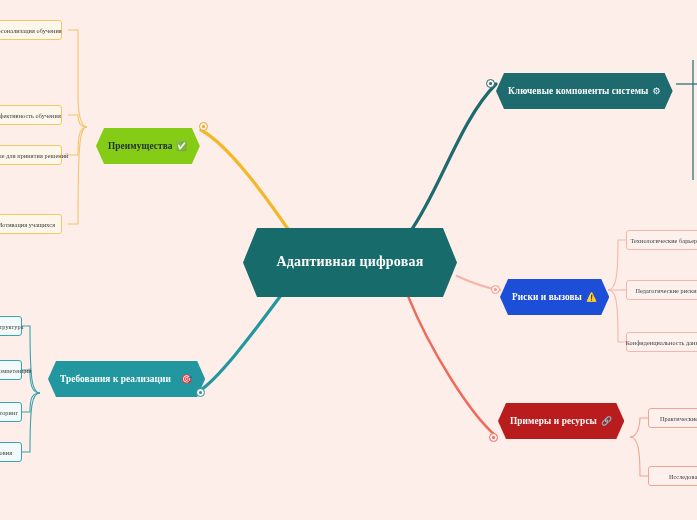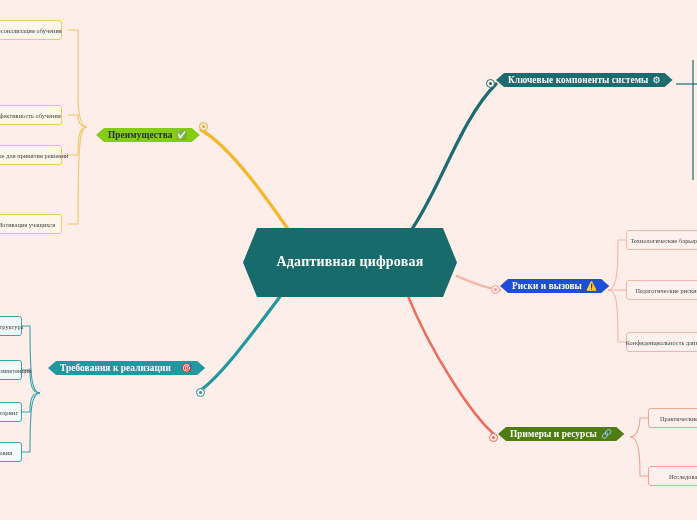--- a/index.html
+++ b/index.html
@@ -20,30 +20,30 @@
     left:243px;top:228px;width:214px;height:69px;
     background:#186b6b;color:#ffffff;
     clip-path:polygon(14px 0,200px 0,214px 34.5px,200px 69px,14px 69px,0 34.5px);
     flex-direction:column;line-height:1.9;
     font-size:14px;font-weight:bold;letter-spacing:.2px;
   }
   .central span{display:block;}
 
   
   .branch{
-    height:14px;color:#ffffff;font-size:9.3px;font-weight:bold;
+    height:36px;color:#ffffff;font-size:9.3px;font-weight:bold;
     padding:0 12px;letter-spacing:.1px;
   }
   .hexpill{clip-path:polygon(8px 0,calc(100% - 8px) 0,100% 50%,calc(100% - 8px) 100%,8px 100%,0 50%);}
 
   .b-key{left:496px;top:73px;background:#1d6b6e;}
   .b-adv{left:96px;top:128px;background:#84cc16;color:#23313a;}
   .b-req{left:48px;top:361px;background:#2397a0;gap:7px;}
   .b-risk{left:500px;top:279px;background:#1d4ed8;color:#ffffff;}
-  .b-ex{left:498px;top:427px;background:#4d7c0f;}
+  .b-ex{left:498px;top:403px;background:#b91c1c;}
 
   
   .leaf{
     height:20px;font-size:6.2px;padding:0 5px;border-radius:3px;
     border:1px solid;background:#fdf3ee;color:#3b3b3b;
     letter-spacing:.1px;
   }
   .leaf-gold{border-color:#f3c667;background:#fdf6ea;}
   .leaf-teal{border-color:#3aa3ac;background:#f2fafa;}
   .leaf-salmon{border-color:#f4b6ab;background:#fdf1ee;}

